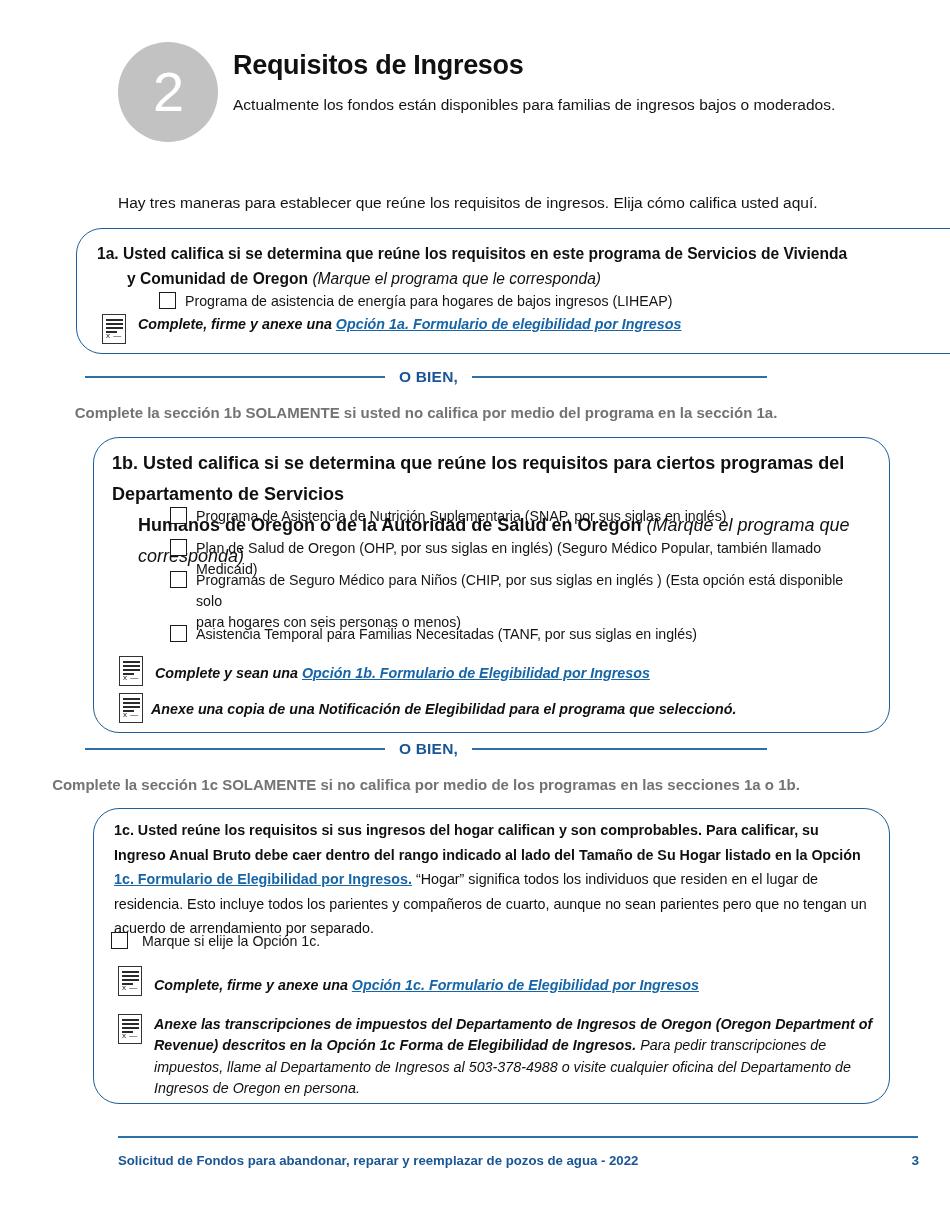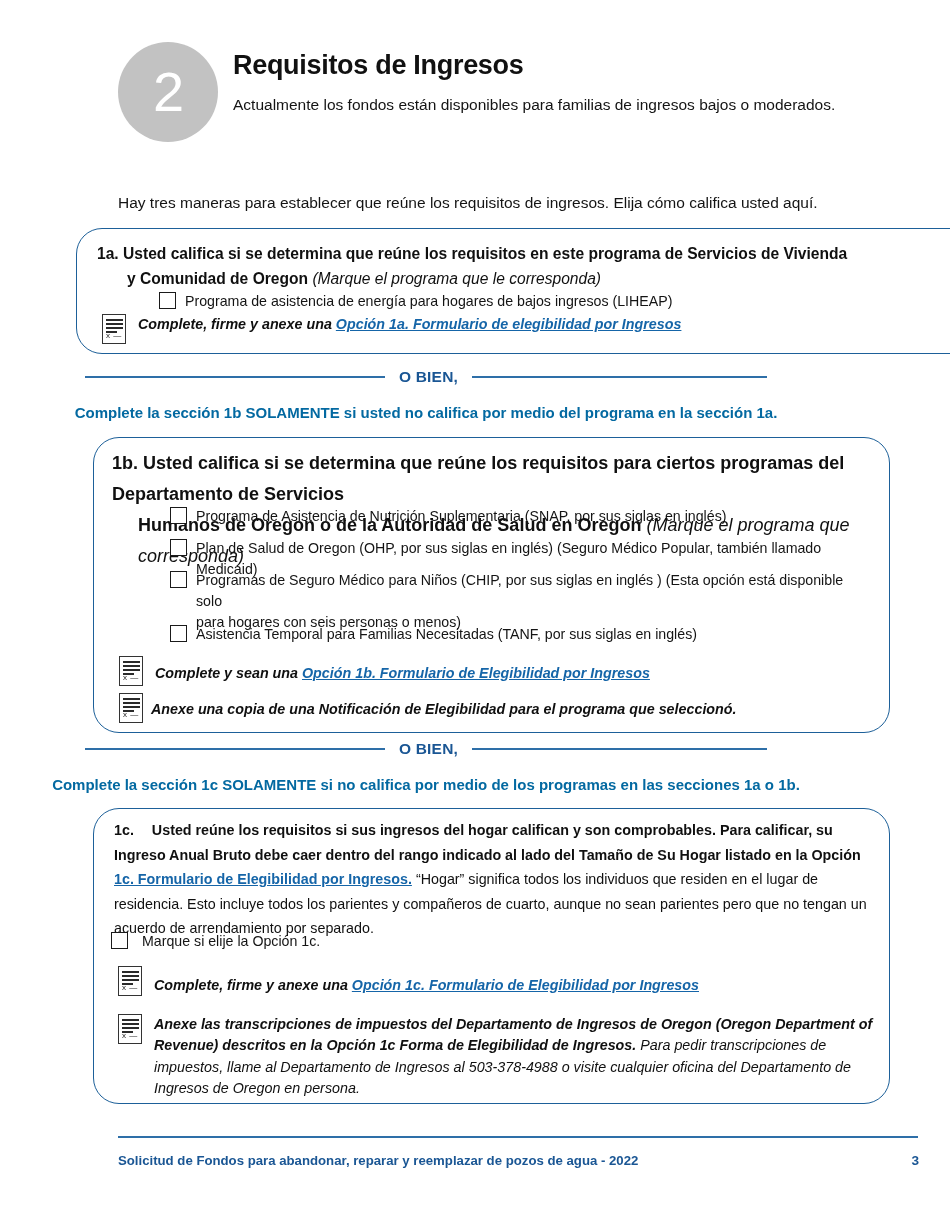--- a/index.html
+++ b/index.html
@@ -116,21 +116,21 @@
     font-size: 18px; line-height: 1.72;
   }
   #head-1b .l2 { display:block; padding-left: 26px; }
 
   
   #head-1c {
     left: 20px; top: 9px; width: 756px;
     font-size: 14.3px; line-height: 1.72;
     font-weight: normal;
   }
-  #head-1c .lead { font-weight: bold; margin-left: 14px; }
+  #head-1c .lead { font-weight: bold; }
   #head-1c .body-reg { font-weight: normal; }
 
   
   .cb-row {
     position: absolute;
     display: flex;
     align-items: flex-start;
   }
   .checkbox {
     width: 17px;
@@ -223,21 +223,21 @@
     font-size: 15.5px;
     font-weight: bold;
     color: #1a5694;
     letter-spacing: 0.2px;
     white-space: nowrap;
   }
   .or-note {
     text-align: center;
     font-size: 15px;
     font-weight: bold;
-    color: #0369a1;
+    color: #737373;
     margin-top: 18px;
   }
 
   
   .footer-rule {
     position: absolute;
     left: 118px;
     top: 1136px;
     width: 800px;
     height: 1.6px;

